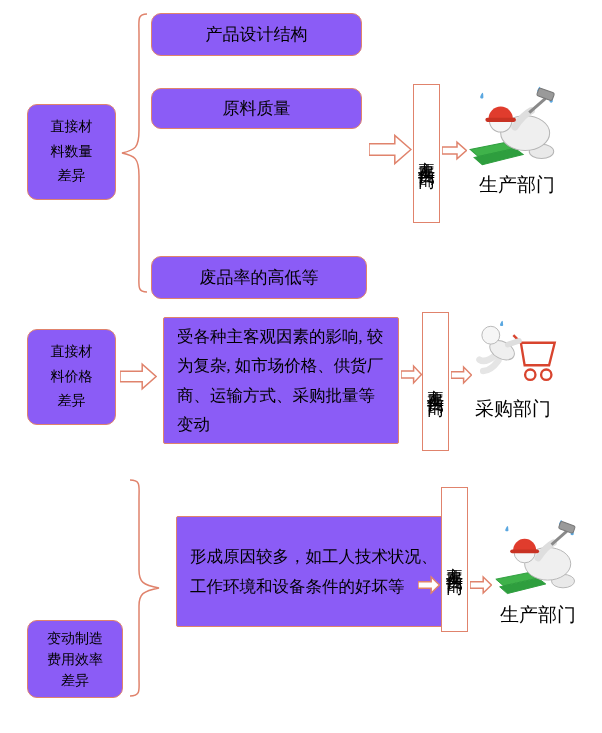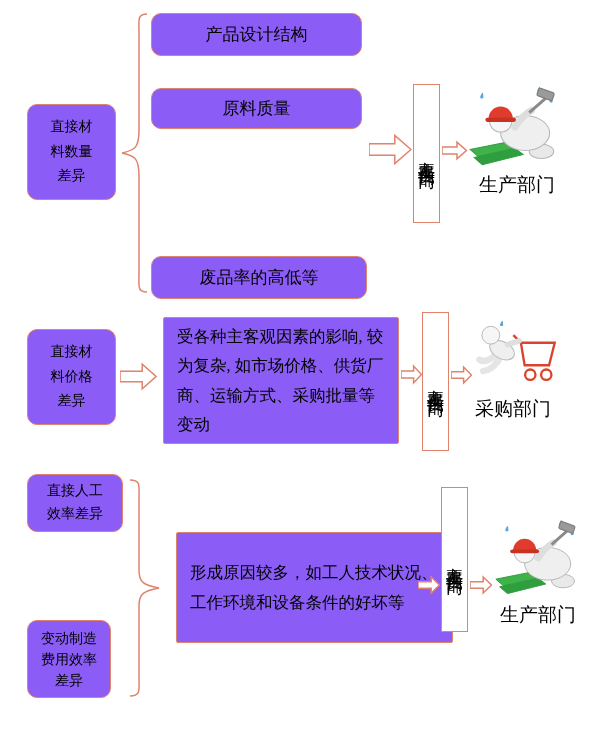--- a/index.html
+++ b/index.html
@@ -60,23 +60,23 @@
   .s2-arrow1 { left:120px; top:361px; width:37px;  height:31px; }
   .s2-desc   { left:163px; top:317px; width:236px; height:127px; }
   .s2-arrow2 { left:401px; top:364px; width:21px;  height:21px; }
   .s2-vlabel { left:422px; top:312px; width:27px;  height:139px; }
   .s2-arrow3 { left:451px; top:365px; width:21px;  height:20px; }
   .s2-img  { left:472px; top:314px; width:94px; height:80px; }
   .s2-dept { left:464px; top:396px; width:98px; }
 
   
   .s3-sourceA { left:27px;  top:474px; width:96px;  height:58px; }
-  .s3-sourceB { left:27px;  top:620px; width:84px;  height:78px; }
+  .s3-sourceB { left:27px;  top:620px; width:96px;  height:78px; }
   .s3-brace   { left:127px; top:478px; width:36px;  height:220px; }
-  .s3-desc    { left:176px; top:532px; width:277px; height:111px; }
+  .s3-desc    { left:176px; top:516px; width:277px; height:111px; }
   .s3-arrow1  { left:418px; top:575px; width:22px;  height:20px; }
   .s3-vlabel  { left:441px; top:487px; width:27px;  height:145px; }
   .s3-arrow2  { left:470px; top:575px; width:22px;  height:20px; }
   .s3-img  { left:492px; top:516px; width:96px; height:86px; }
   .s3-dept { left:488px; top:602px; width:100px; }
 </style>
 </head>
 <body>
 
 <div class="canvas">
@@ -153,24 +153,20 @@
     <circle cx="79" cy="62" r="5.5" fill="#fff" stroke="var(--cart,#D8442E)" stroke-width="2.5"></circle>
     <path d="M24 42 Q14 50 8 46" stroke="#e5e5e5" stroke-width="7" fill="none" stroke-linecap="round"></path>
     <path d="M28 47 Q20 58 12 58" stroke="#e5e5e5" stroke-width="7" fill="none" stroke-linecap="round"></path>
     <ellipse cx="32" cy="36" rx="14" ry="9" transform="rotate(28 32 36)" fill="#efefef" stroke="#b5b5b5"></ellipse>
     <path d="M38 30 L50 26" stroke="#dedede" stroke-width="6" stroke-linecap="round"></path>
     <circle cx="20" cy="20" r="9.5" fill="#f6f6f6" stroke="#b5b5b5"></circle>
   </svg>
 
   <div class="dept s2-dept">采购部门</div>
 
-  <div class="box source source2 s3-sourceA">
-    <div>直接人工</div>
-    <div>效率差异</div>
-  </div>
 
   <div class="box source source3 s3-sourceB">
     <div>变动制造</div>
     <div>费用效率</div>
     <div>差异</div>
   </div>
 
   <svg class="brace s3-brace" viewBox="0 0 36 220" preserveAspectRatio="none">
     <path d="M3 2 C14 2 12 8 12 20 L12 92 C12 104 16 107 32 110 C16 113 12 116 12 128 L12 200 C12 212 14 218 3 218"></path>
   </svg>

